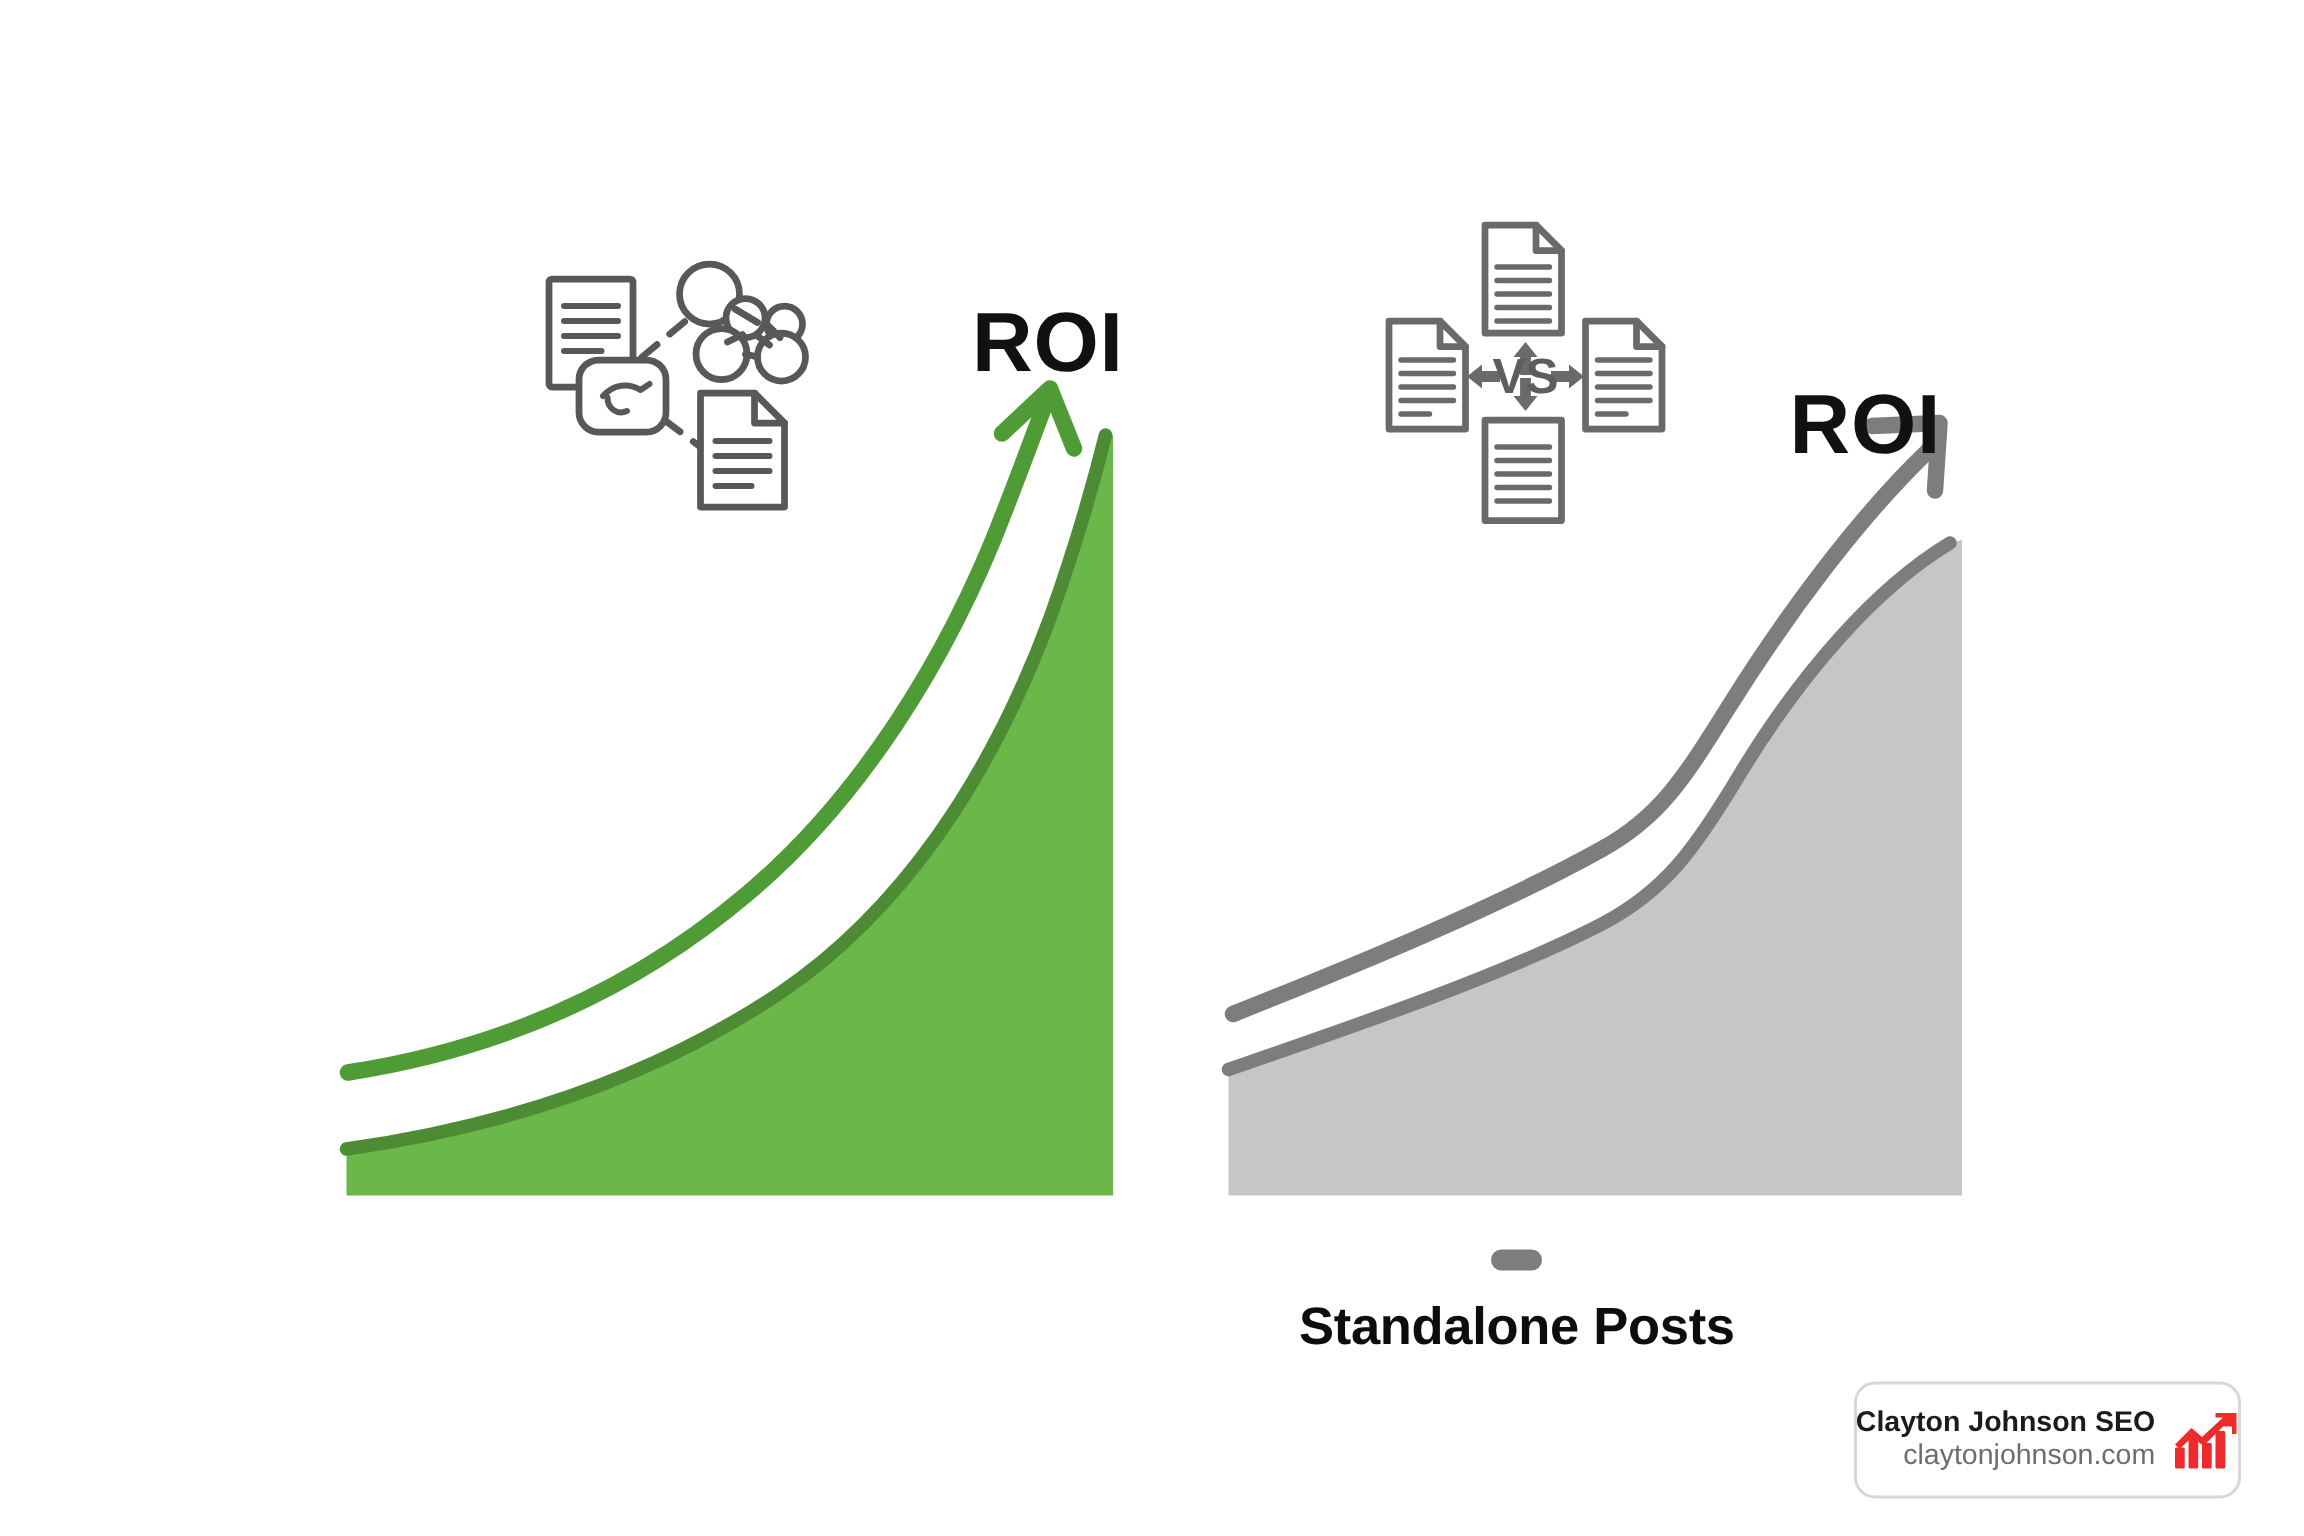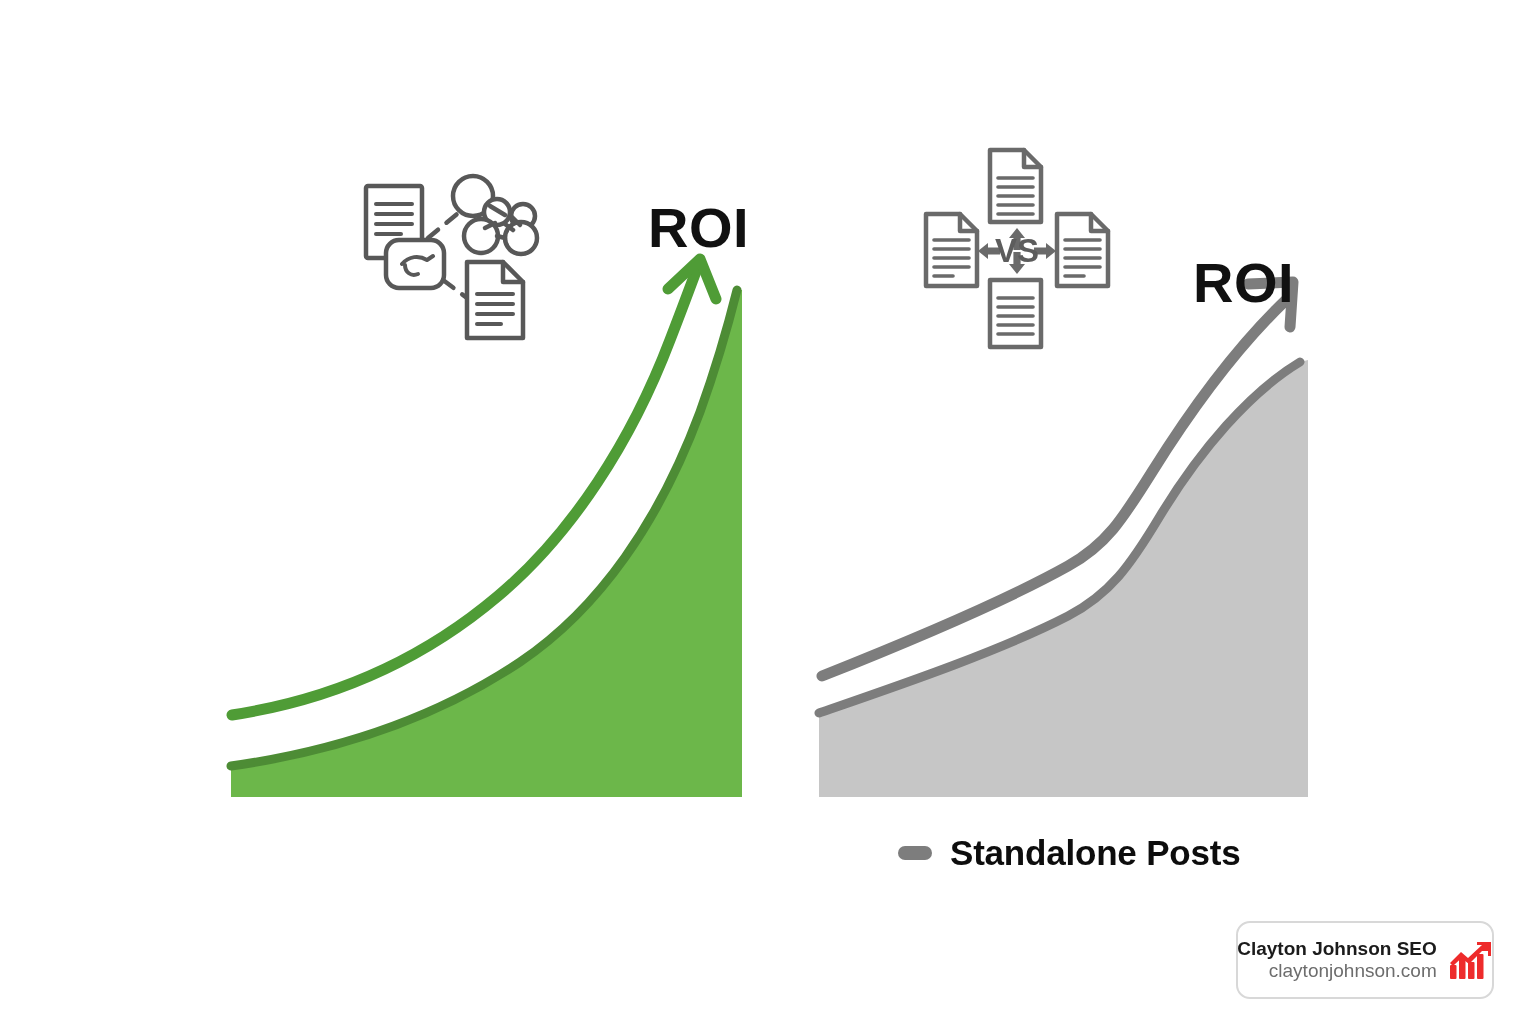--- a/index.html
+++ b/index.html
@@ -58,21 +58,21 @@
     align-items: center;
     gap: 18px;
     font-family: "Liberation Sans", sans-serif;
     font-weight: bold;
     font-size: 35px;
     letter-spacing: -0.2px;
     color: #0d0d0d;
     white-space: nowrap;
   }
   #caption-green { left: 240px; top: 833px; }
-  #caption-gray  { left: 898px; top: 833px; }
+  #caption-gray  { left: 866px; top: 833px; flex-direction: column; }
 
   .legend-dash {
     display: inline-block;
     width: 34px;
     height: 14px;
     border-radius: 7px;
     background: #7d7d7d;
     flex: 0 0 auto;
   }
 

